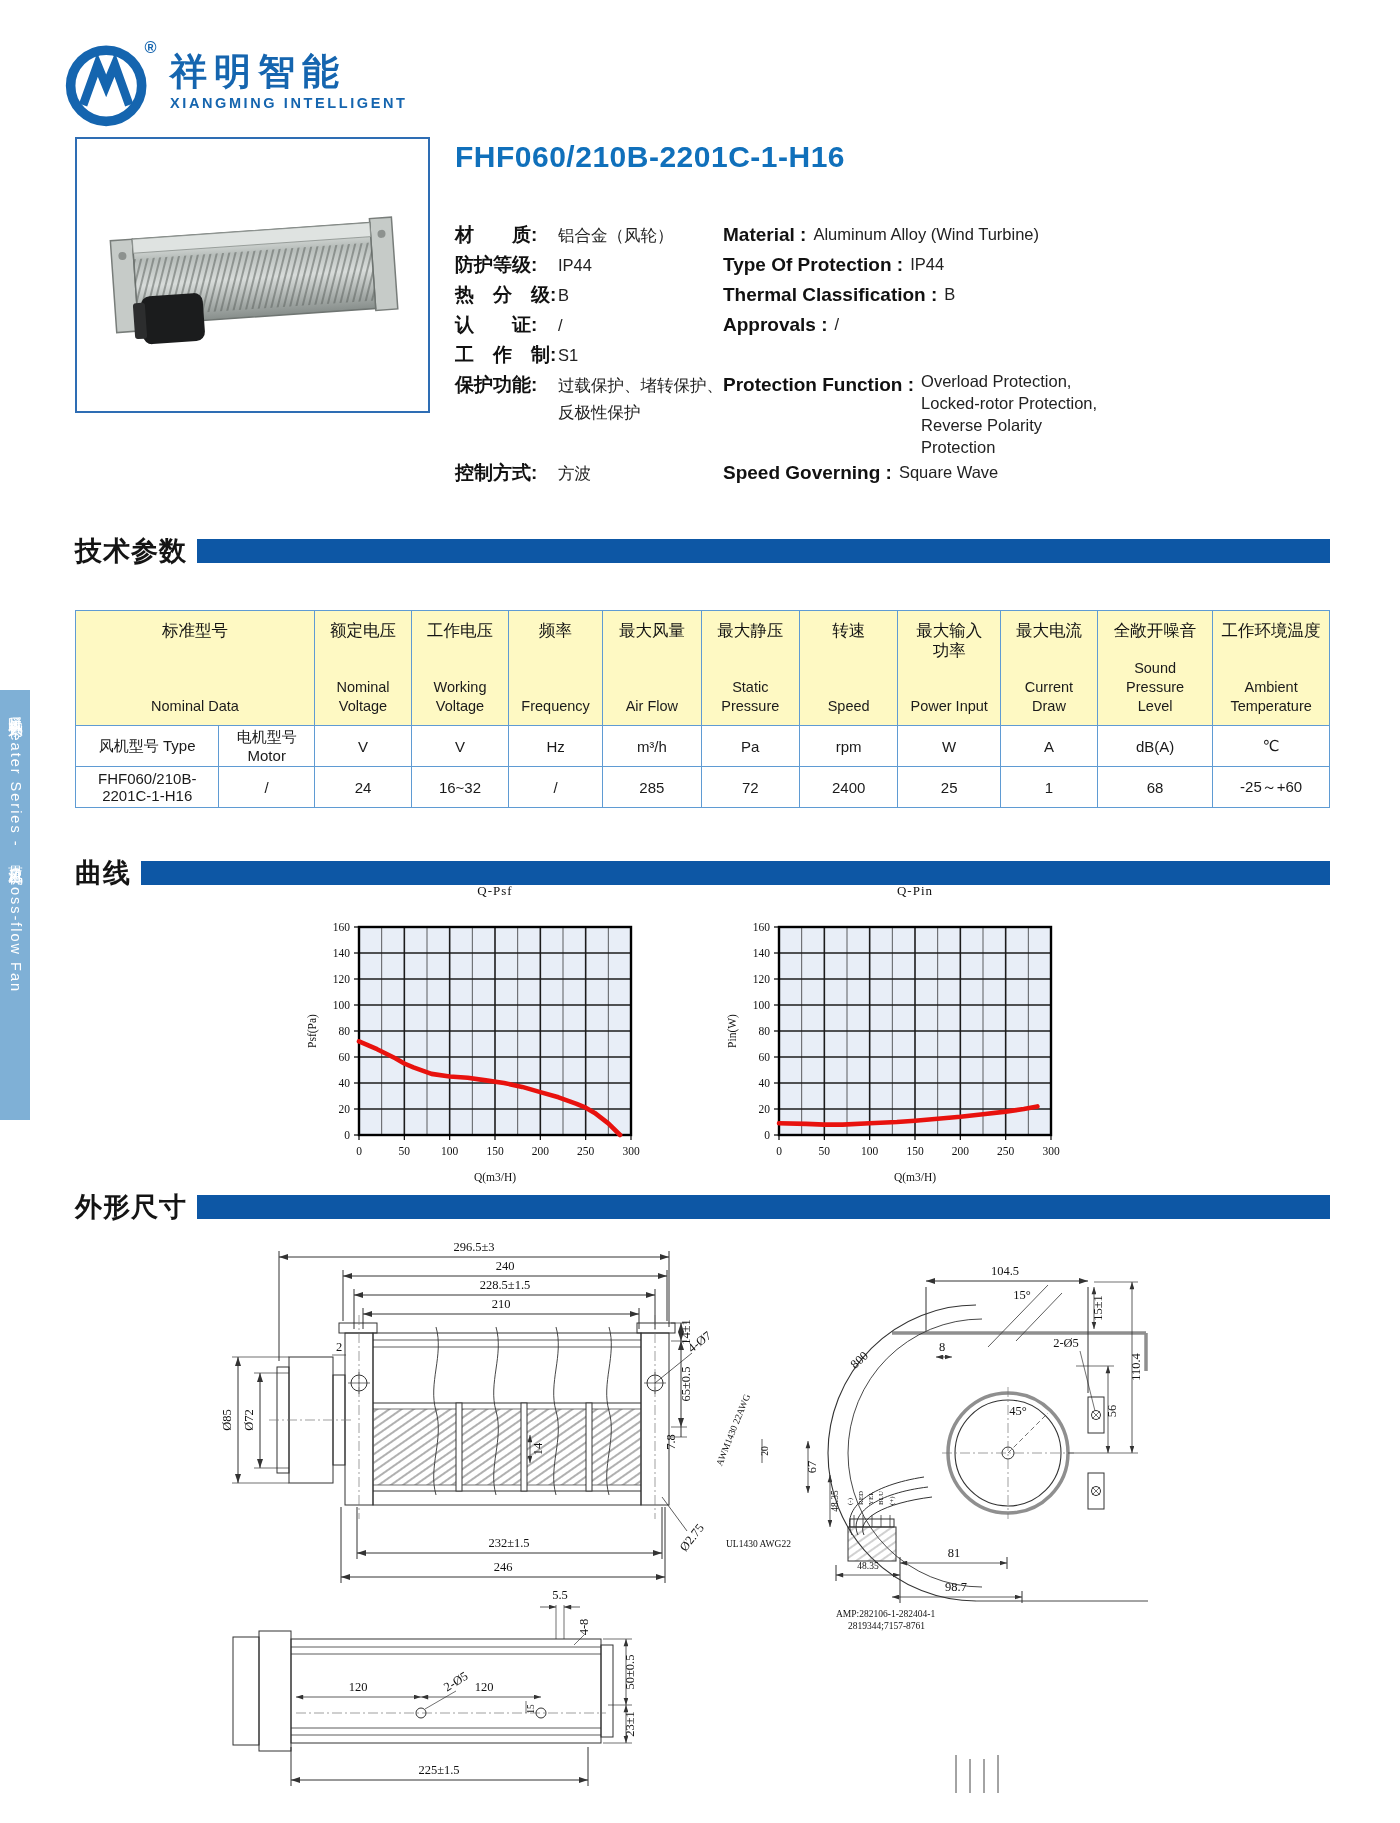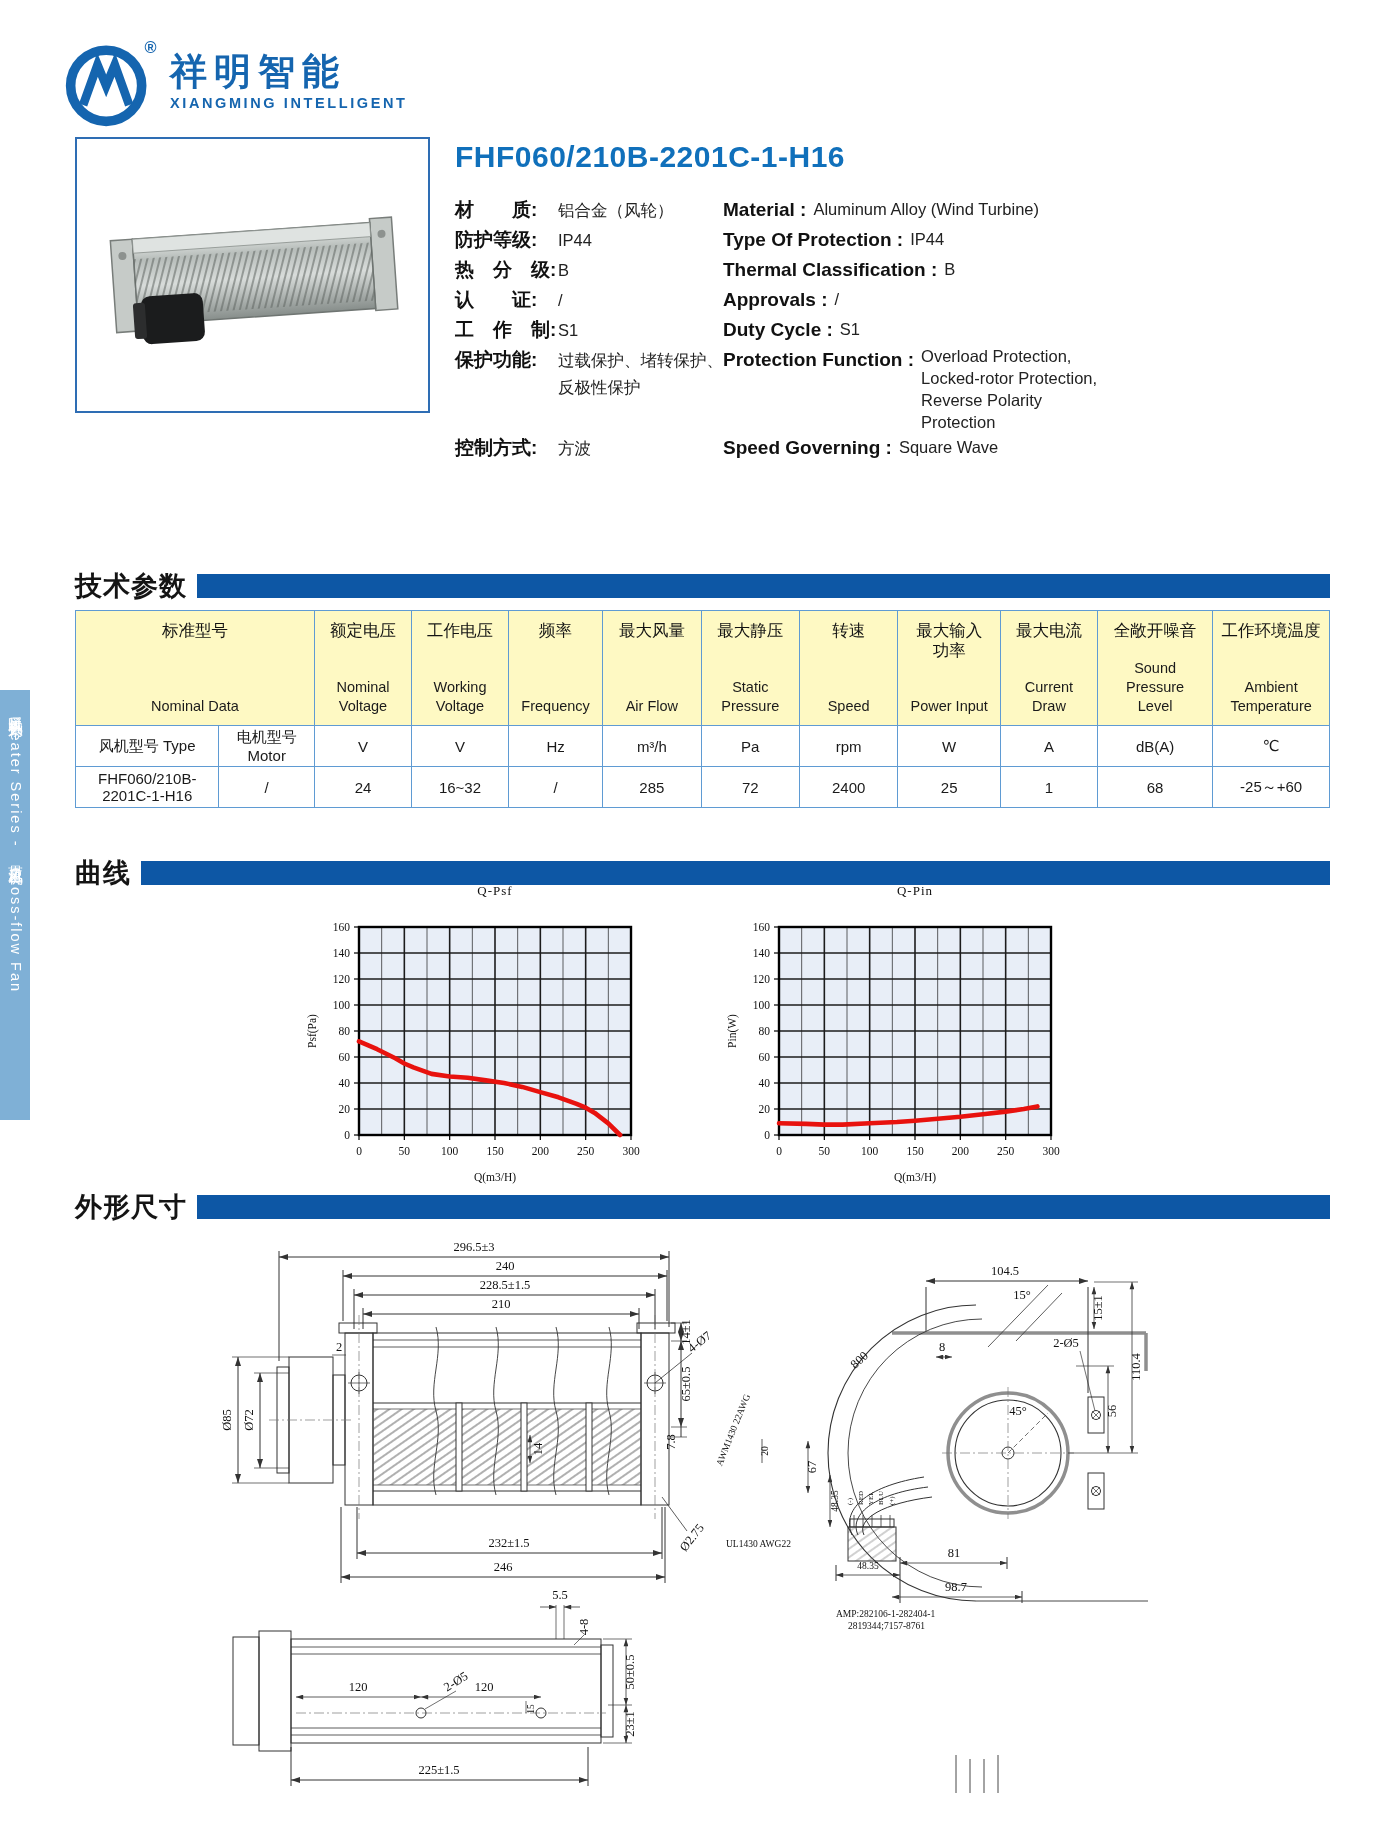--- a/index.html
+++ b/index.html
@@ -17,21 +17,21 @@
   .logo-text{margin-left:12px;}
   .logo-cn{font-size:37px;font-weight:bold;color:#1565af;letter-spacing:7px;line-height:1.05;}
   .logo-en{font-size:14.5px;font-weight:bold;color:#1565af;letter-spacing:2.6px;margin-top:3px;}
 
   
   .img-box{left:75px;top:137px;width:355px;height:276px;border:2px solid #2e6db4;background:#fff;box-sizing:border-box;}
 
   .prod-title{left:455px;top:140px;font-size:30px;font-weight:bold;color:#1070bb;letter-spacing:.5px;}
 
   
-  .specs{left:455px;top:195px;width:890px;}
+  .specs{left:455px;top:220px;width:890px;}
   .spec-row{display:flex;line-height:29px;}
   .spec-cn{width:268px;flex:none;}
   .spec-label{display:inline-block;min-width:103px;font-weight:bold;font-size:19px;color:#111;}
   .spec-val{font-size:16.5px;color:#222;}
   .spec-en{flex:1;display:flex;}
   .spec-label-en{font-weight:bold;font-size:19px;color:#111;white-space:nowrap;margin-right:7px;}
   .spec-val-en{font-size:16.5px;color:#222;}
   .spec-val-en div{line-height:22px;}
   .cn-wrap2{margin-left:103px;font-size:16.5px;line-height:24px;color:#222;}
 
@@ -133,24 +133,20 @@
   </div>
   <div class="spec-row">
     <div class="spec-cn"><span class="spec-label">认　　证:</span><span class="spec-val">/</span></div>
     <div class="spec-en">
         <span class="spec-label-en">Approvals :</span>
         <span class="spec-val-en">/</span>
       </div>
   </div>
   <div class="spec-row">
     <div class="spec-cn"><span class="spec-label">工　作　制:</span><span class="spec-val">S1</span></div>
-    <div class="spec-en">
-        <span class="spec-label-en">Duty Cycle :</span>
-        <span class="spec-val-en">S1</span>
-      </div>
   </div>
   <div class="spec-row">
     <div class="spec-cn">
       <div><span class="spec-label">保护功能:</span><span class="spec-val">过载保护、堵转保护、</span></div>
       <div class="cn-wrap2">反极性保护</div>
     </div>
     <div class="spec-en">
       <span class="spec-label-en">Protection Function :</span>
       <span class="spec-val-en">
         <div>Overload Protection,</div>
@@ -162,21 +158,21 @@
   </div>
   <div class="spec-row">
     <div class="spec-cn"><span class="spec-label">控制方式:</span><span class="spec-val">方波</span></div>
     <div class="spec-en">
         <span class="spec-label-en">Speed Governing :</span>
         <span class="spec-val-en">Square Wave</span>
       </div>
   </div>
 </div>
 
-<div class="abs section" style="top:568px;">
+<div class="abs section" style="top:533px;">
   <span class="section-title">技术参数</span>
   <span class="section-bar"></span>
 </div>
 
 <div class="abs ptable">
 <table>
   <colgroup>
     <col style="width:10.2%">
         <col style="width:6.8%">
         <col style="width:6.9%">

